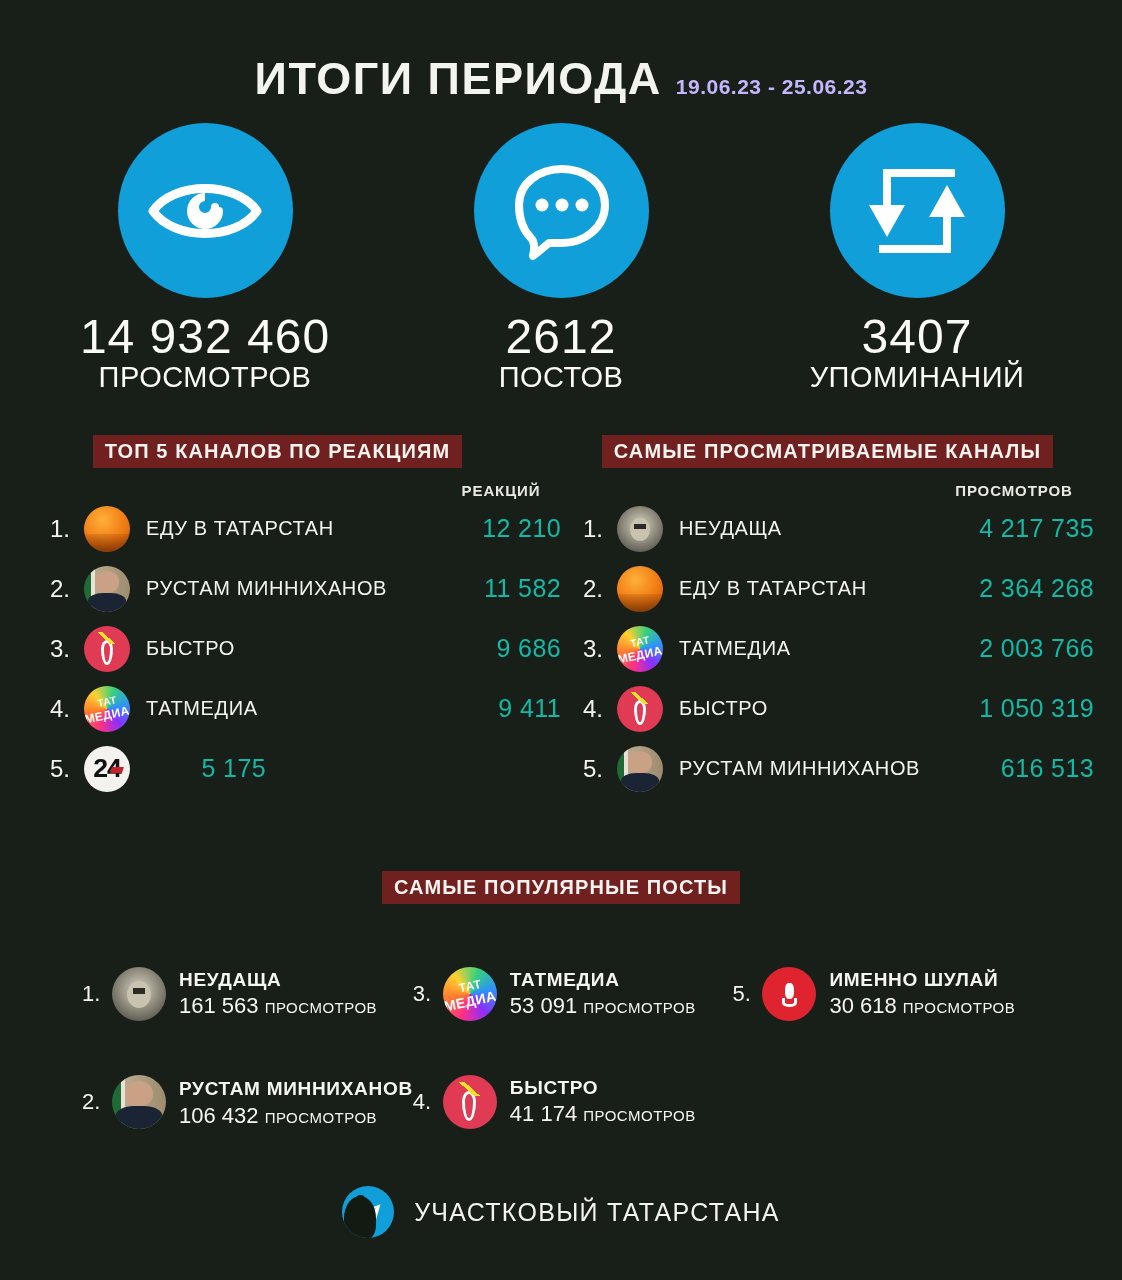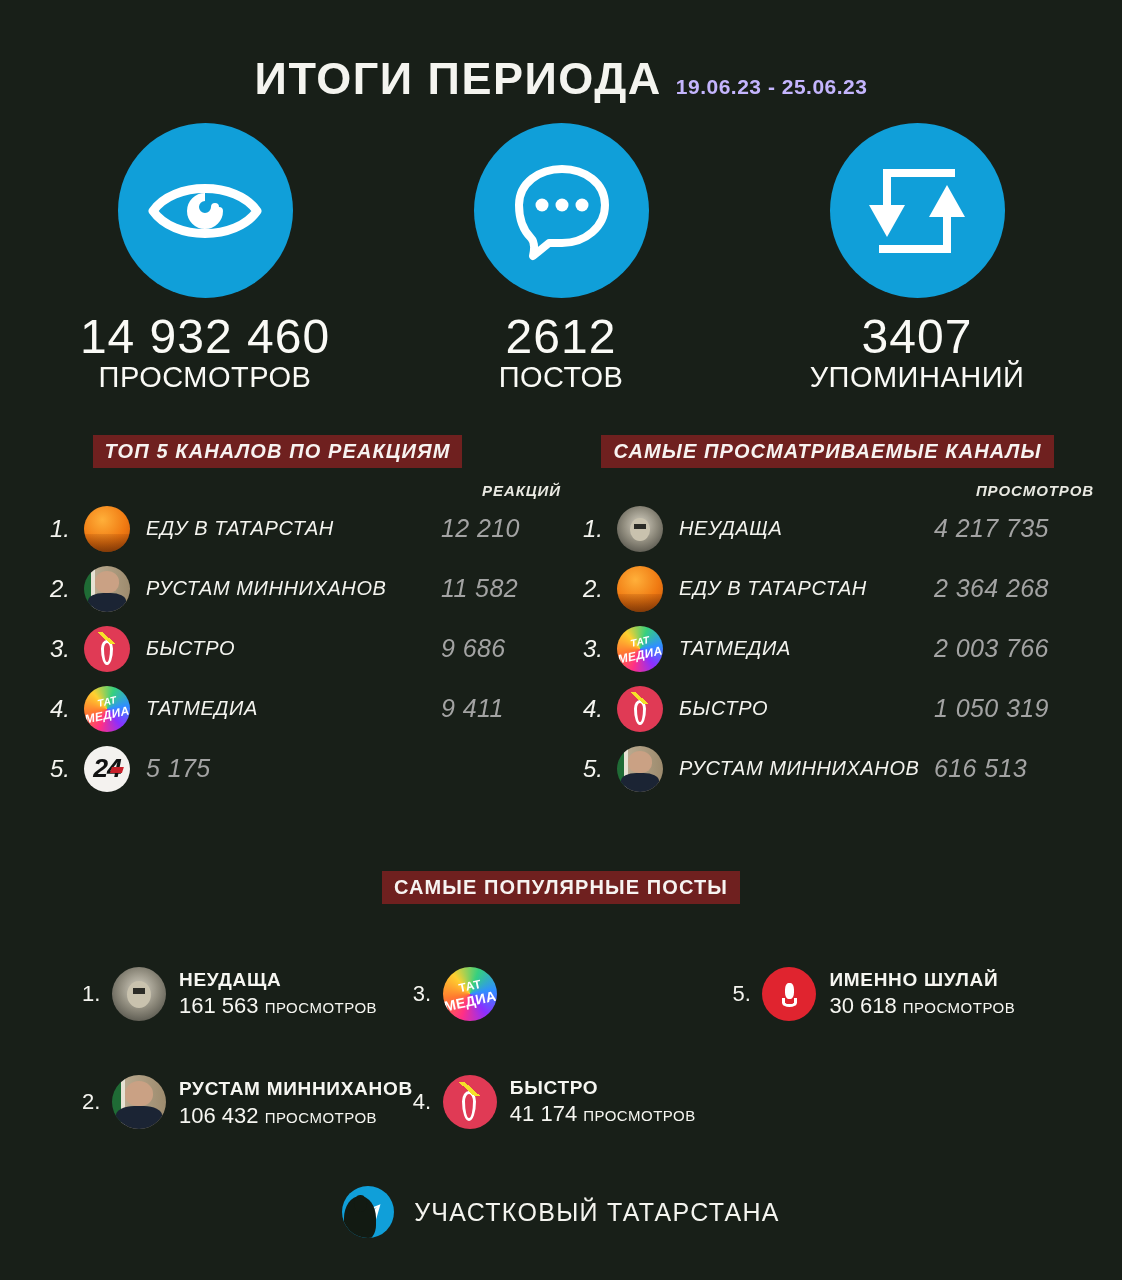--- a/index.html
+++ b/index.html
@@ -90,37 +90,36 @@
     padding: 6px 12px 7px 12px;
     line-height: 1;
     white-space: nowrap;
   }
 
   
   .columns {
     display: flex;
     margin-top: 42px;
     padding: 0 28px;
-    font-style: italic;
   }
   .col {
     flex: 1;
     min-width: 0;
   }
   .col-head {
     text-align: center;
     margin-bottom: 14px;
   }
   .col-left .col-head { padding-right: 34px; }
   .metric-head {
     font-size: 15px;
     font-weight: 700;
     letter-spacing: 0.9px;
     color: #e9e9e2;
-    text-align: right;
+    text-align: center;
   }
   .metric-head-wrap {
     display: flex;
     padding-left: 22px;
   }
   .metric-head-spacer { flex: 1; }
 
   .rank-row {
     display: flex;
     align-items: center;
@@ -148,22 +147,22 @@
     flex: 1;
     font-size: 20px;
     letter-spacing: 0.6px;
     color: #f4f4ef;
     white-space: nowrap;
     overflow: hidden;
   }
   .rank-value {
     font-size: 25px;
     letter-spacing: 0.4px;
-    color: #a3a3a3;
-    text-align: left;
+    color: #14b8a6;
+    text-align: right;
     flex: none;
     white-space: nowrap;
   }
   .col-left .rank-value { width: 120px; }
   .col-right .rank-value { width: 160px; }
   .col-left .metric-head { width: 120px; }
   .col-right .metric-head { width: 160px; }
 
   
   .posts-head {
@@ -565,20 +564,27 @@
       </span>
     </span>
   </div>
 
   <div class="post">
     <span class="post-num">3.</span>
     <span class="post-avatar av-tatmedia" style="font-size:54px">
       <span class="tm1">ТАТ</span>
       <span class="tm2">МЕДИА</span>
     </span>
+    <span class="post-text">
+      <span class="post-title">ТАТМЕДИА</span>
+      <span class="post-views">
+        <span>53 091</span>
+        <span class="unit">ПРОСМОТРОВ</span>
+      </span>
+    </span>
   </div>
 
   <div class="post">
     <span class="post-num">5.</span>
     <span class="post-avatar av-shulay"></span>
     <span class="post-text">
       <span class="post-title">ИМЕННО ШУЛАЙ</span>
       <span class="post-views">
         <span>30 618</span>
         <span class="unit">ПРОСМОТРОВ</span>

